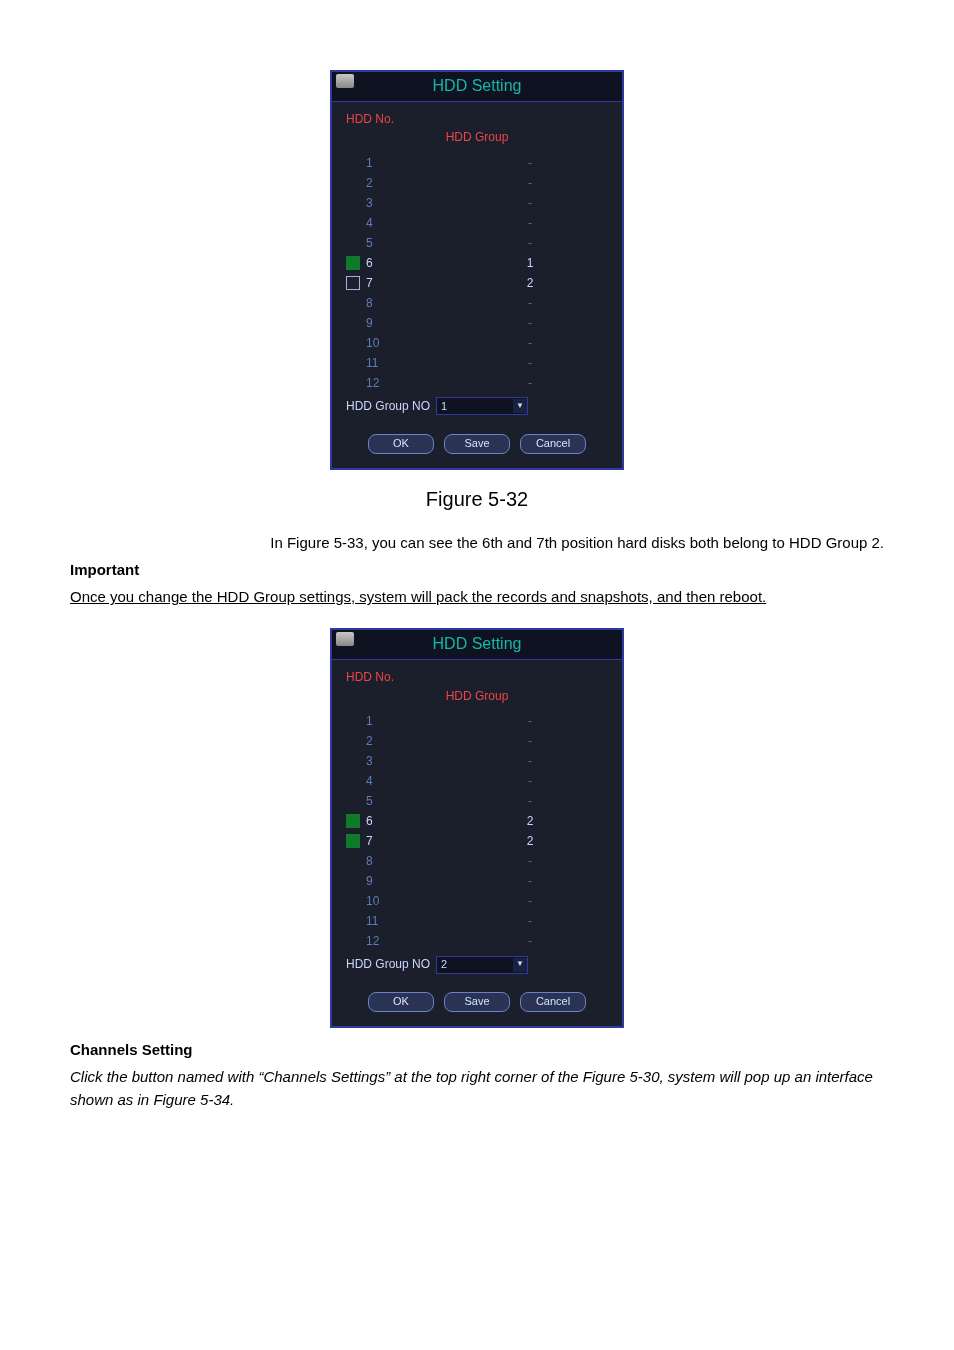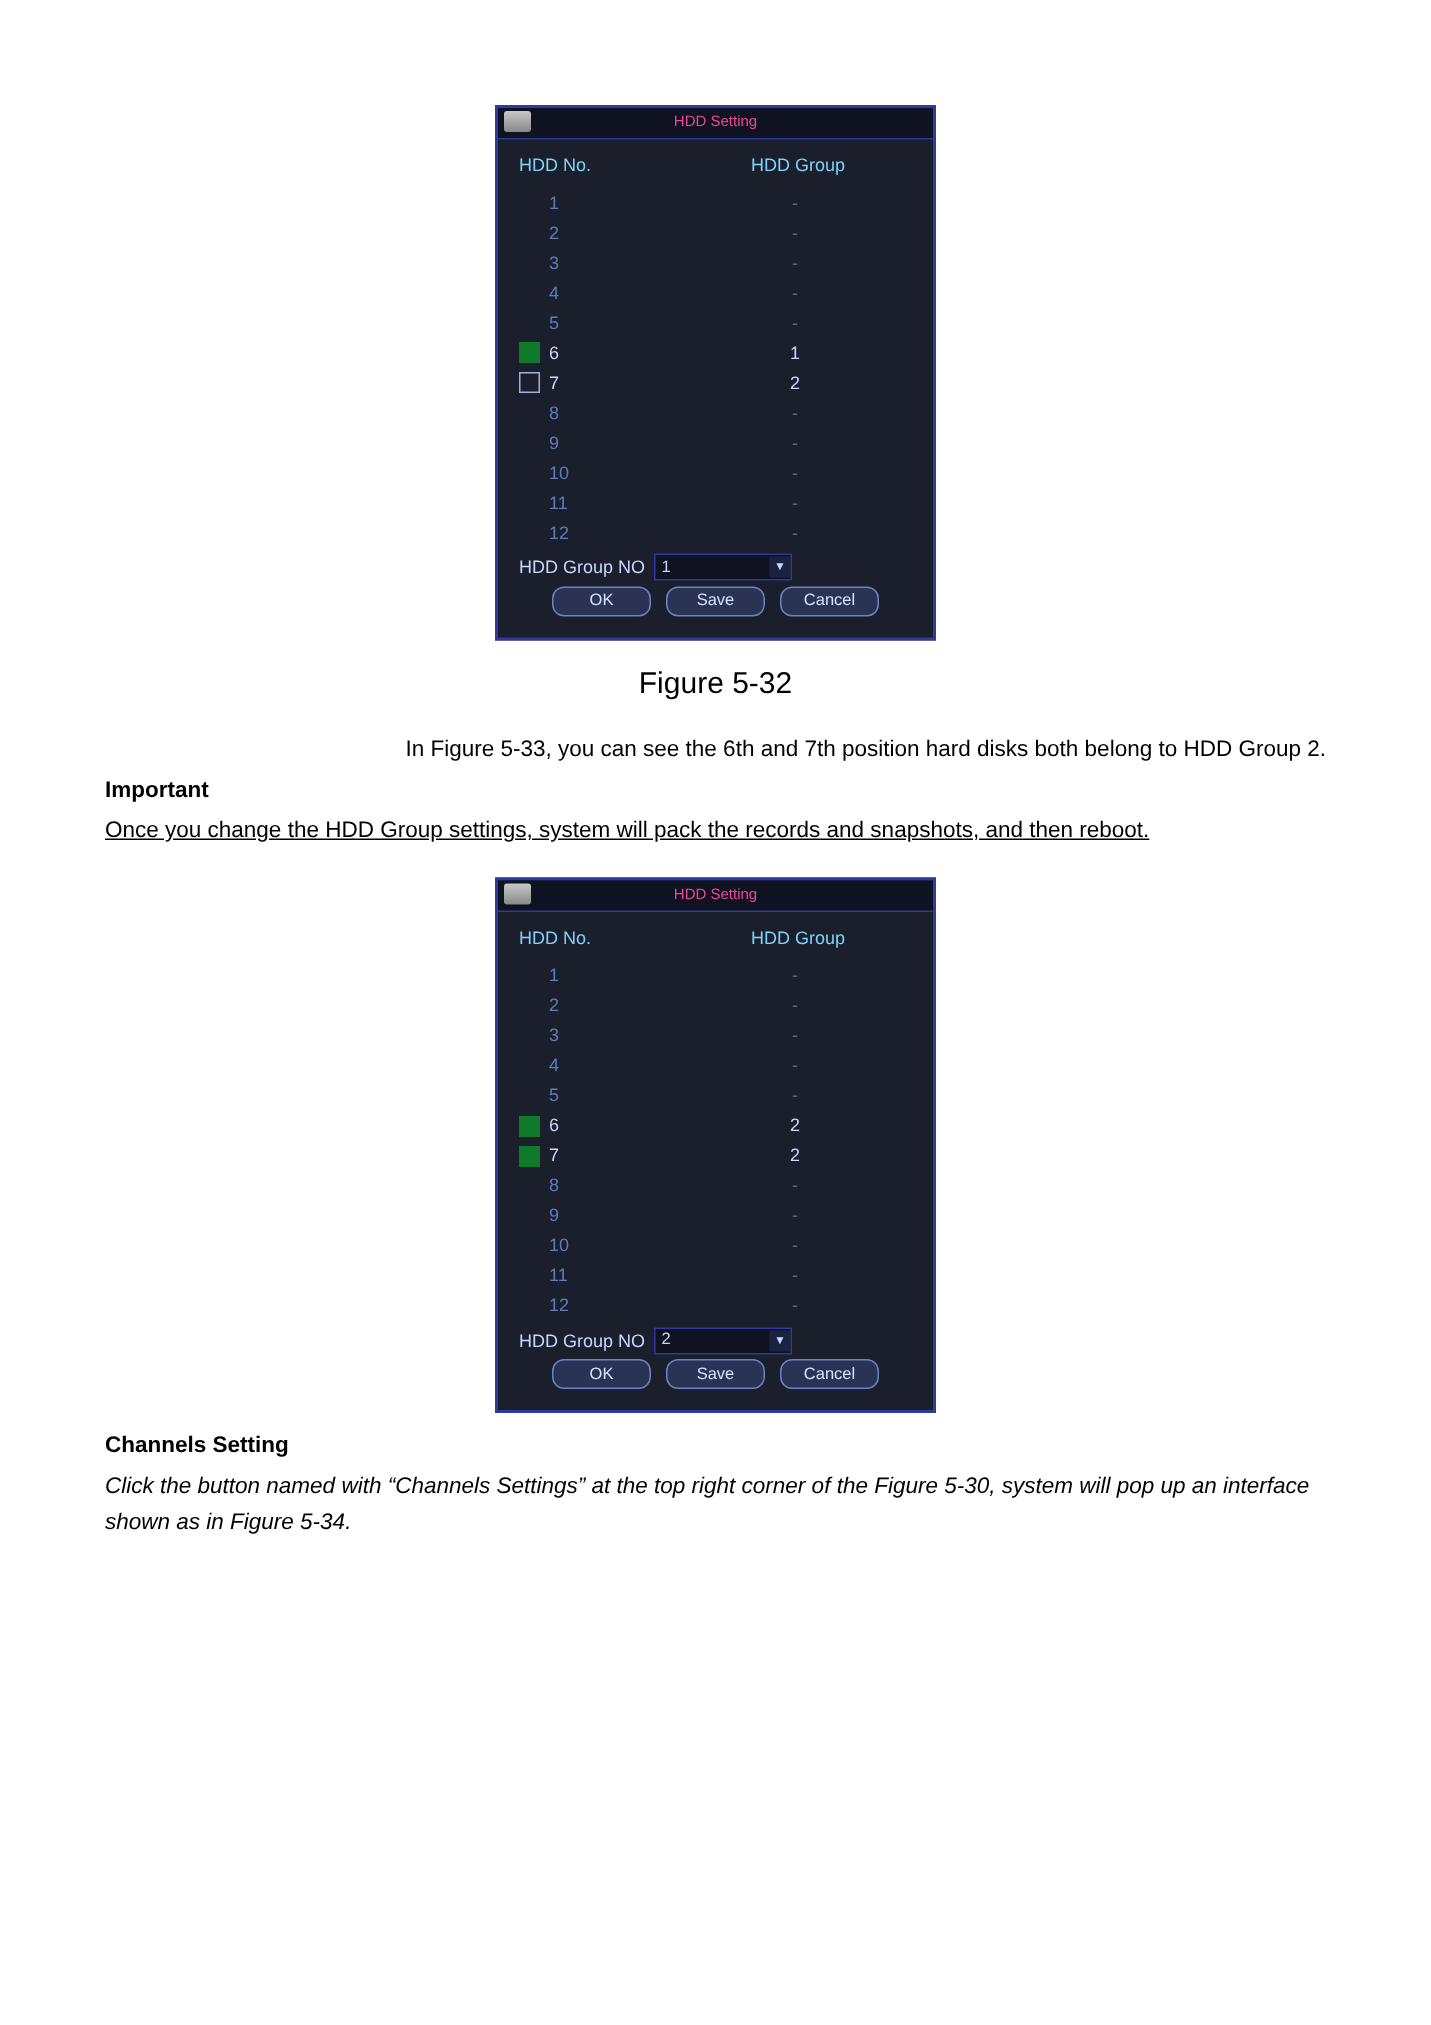--- a/index.html
+++ b/index.html
@@ -19,43 +19,44 @@
   .dialog {
     width: 290px;
     margin: 0 auto 10px auto;
     background: #1a1f2b;
     border: 2px solid #2f3aa0;
     color: #c9d6ff;
     font-size: 12px;
   }
   .dialog-title {
     background: #0f1220;
-    color: #ec4899;
+    color: #14b8a6;
     text-align: center;
-    font-size: 10px;
+    font-size: 16px;
     padding: 2px 0;
     position: relative;
     border-bottom: 1px solid #2f3aa0;
   }
   .dialog-title .hdd-icon {
     position: absolute;
     left: 4px;
     top: 2px;
     width: 18px;
     height: 14px;
     background: linear-gradient(#c8c8c8,#888);
     border-radius: 2px;
   }
   .dialog-body {
     padding: 8px 14px 14px 14px;
   }
   .hdr-row {
     display: flex;
-    color: #7dd3fc;
+    color: #ef4444;
     margin-bottom: 6px;
+    flex-direction: column;
   }
   .col-no { width: 110px; }
   .col-grp { flex: 1; text-align: center; }
   .row {
     display: flex;
     align-items: center;
     height: 20px;
     color: #8aa4d6;
   }
   .row .chk {
@@ -113,21 +114,21 @@
     display: flex;
     align-items: center;
     justify-content: center;
     color: #c9d6ff;
     font-size: 8px;
   }
   .btn-row {
     display: flex;
     justify-content: center;
     gap: 10px;
-    margin-top: 3px;
+    margin-top: 18px;
   }
   .btn {
     width: 64px;
     height: 18px;
     border: 1px solid #6a83c4;
     border-radius: 8px;
     background: #2a3354;
     color: #d5e2ff;
     font-size: 11px;
     display: flex;

